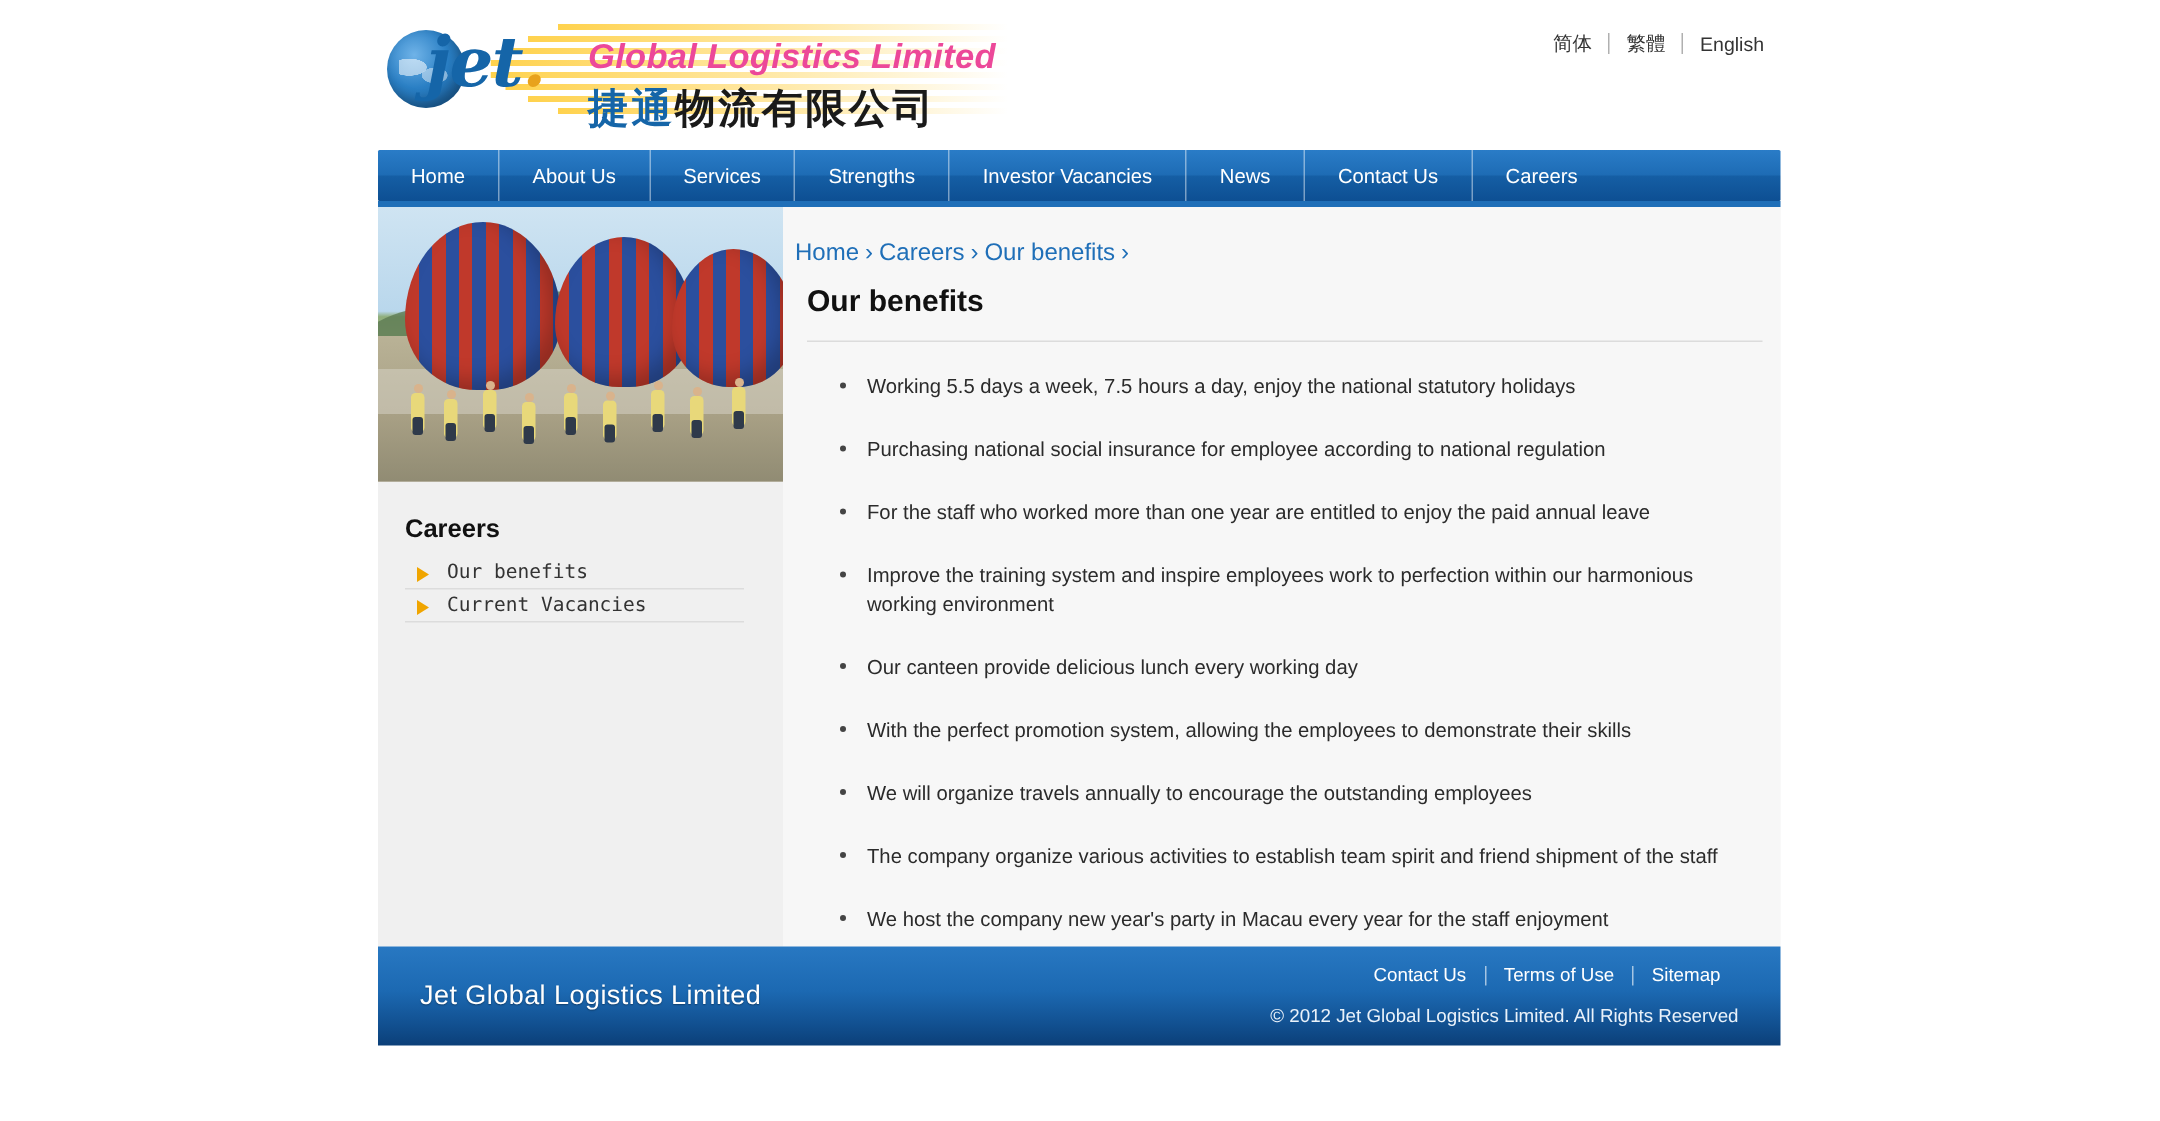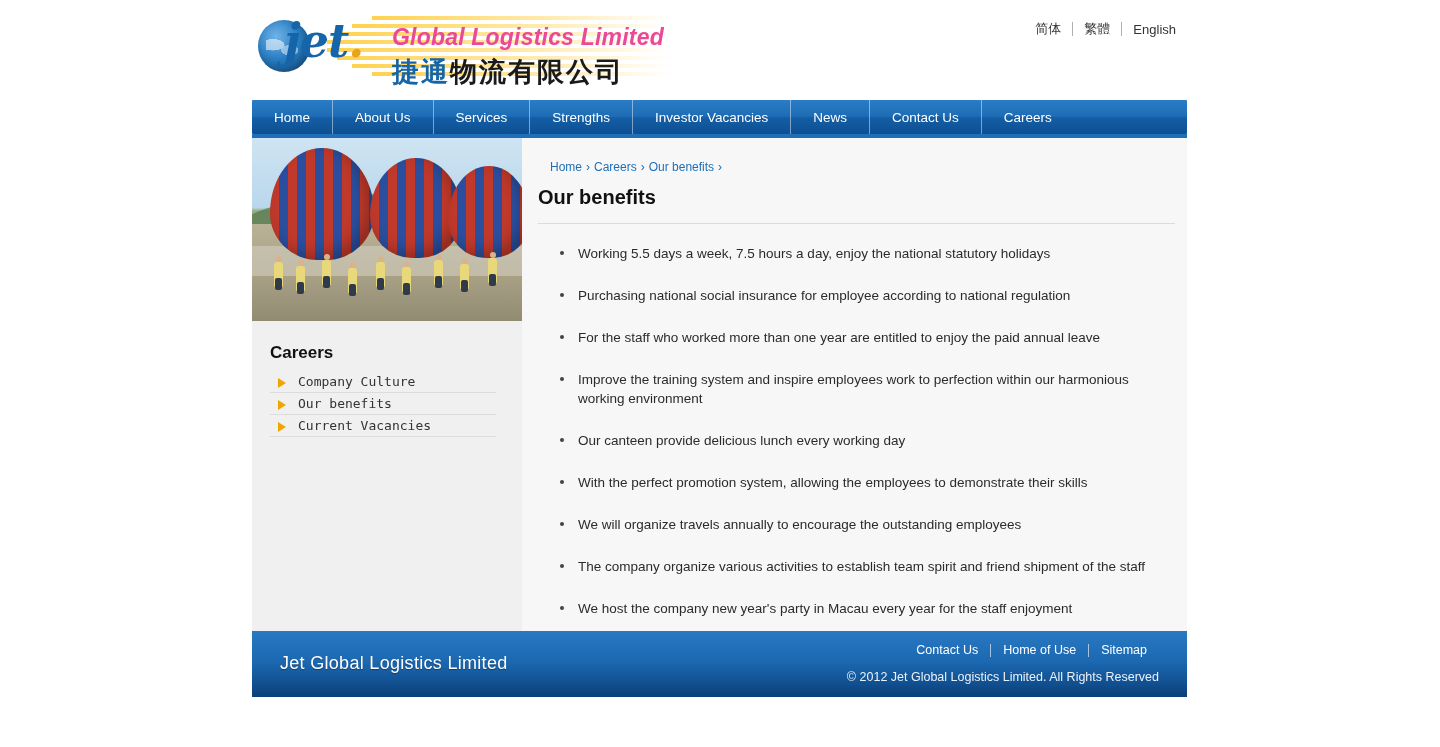--- a/index.html
+++ b/index.html
@@ -244,22 +244,22 @@
     border-bottom: 5px solid transparent;
   }
 
   .main {
     position: absolute;
     left: 270px; top: 0;
     width: 665px; height: 493px;
     background: #f7f7f7;
   }
   .crumb {
-    padding: 22px 0 0 28px;
-    font-size: 12px;
+    padding: 22px 0 0 8px;
+    font-size: 16px;
     color: #1f6fb8;
   }
   .crumb a {
     color: #1f6fb8;
     text-decoration: none;
   }
   .crumb .chev { color: #1f6fb8; margin: 0 4px; }
   .page-title {
     margin: 12px 0 0 16px;
     font-size: 20px;
@@ -407,24 +407,20 @@
         <div class="ppl" style="left:208px; top:126px;">
             <i></i>
           </div>
         <div class="ppl" style="left:236px; top:120px;">
             <i></i>
           </div>
       </div>
 
       <div class="side-title">Careers</div>
       <ul class="side-list">
-        <li>
-          <span class="arrow"></span>
-          <span>Company Culture</span>
-        </li>
         <li>
           <span class="arrow"></span>
           <span>Our benefits</span>
         </li>
         <li>
           <span class="arrow"></span>
           <span>Current Vacancies</span>
         </li>
       </ul>
     </div>
@@ -448,20 +444,20 @@
         <li>We host the company new year's party in Macau every year for the staff enjoyment</li>
       </ul>
     </div>
   </div>
 
   <div class="footer">
     <div class="footer-brand">Jet Global Logistics Limited</div>
     <div class="footer-links">
       <a href="#">Contact Us</a>
       <span class="sep"></span>
-      <a href="#">Home of Use</a>
+      <a href="#">Terms of Use</a>
       <span class="sep"></span>
       <a href="#">Sitemap</a>
     </div>
     <div class="footer-copy">© 2012 Jet Global Logistics Limited. All Rights Reserved</div>
   </div>
 
 </div>
 
 </body></html>

